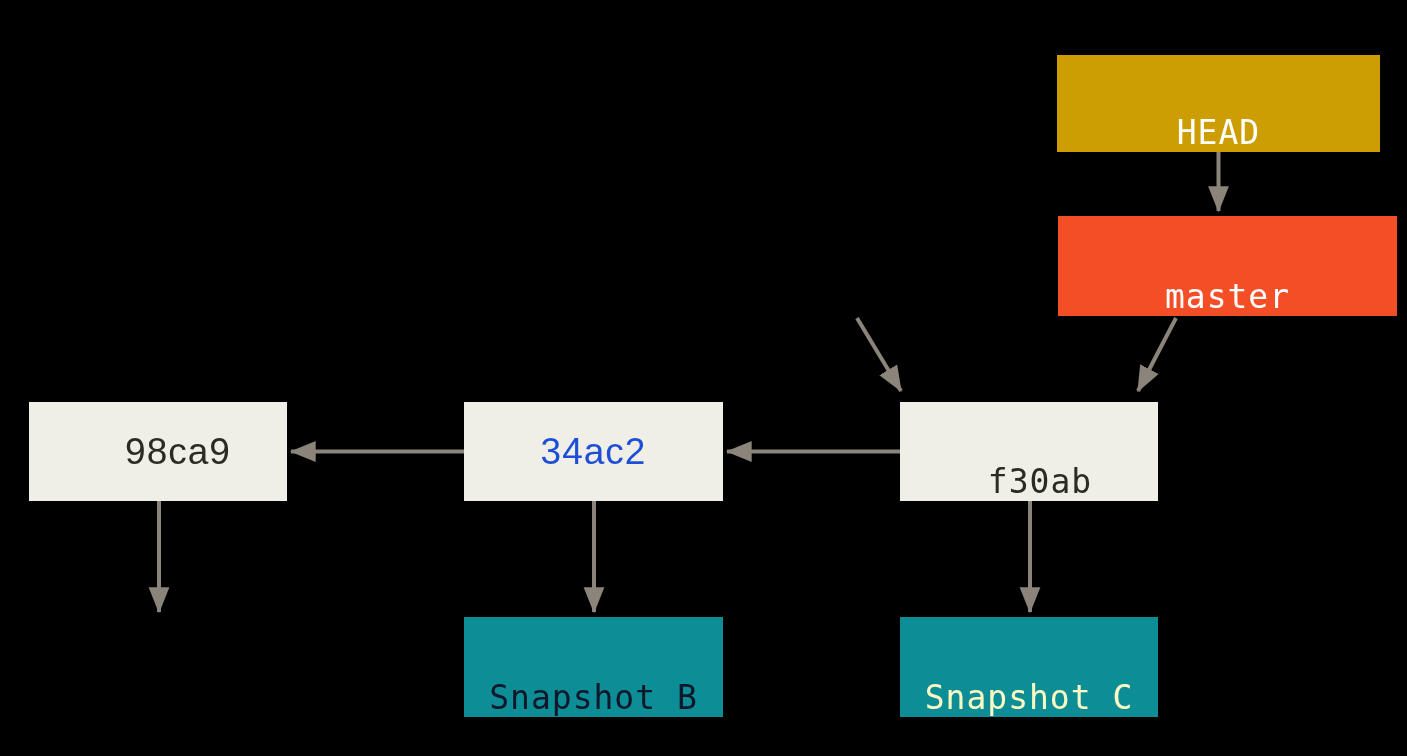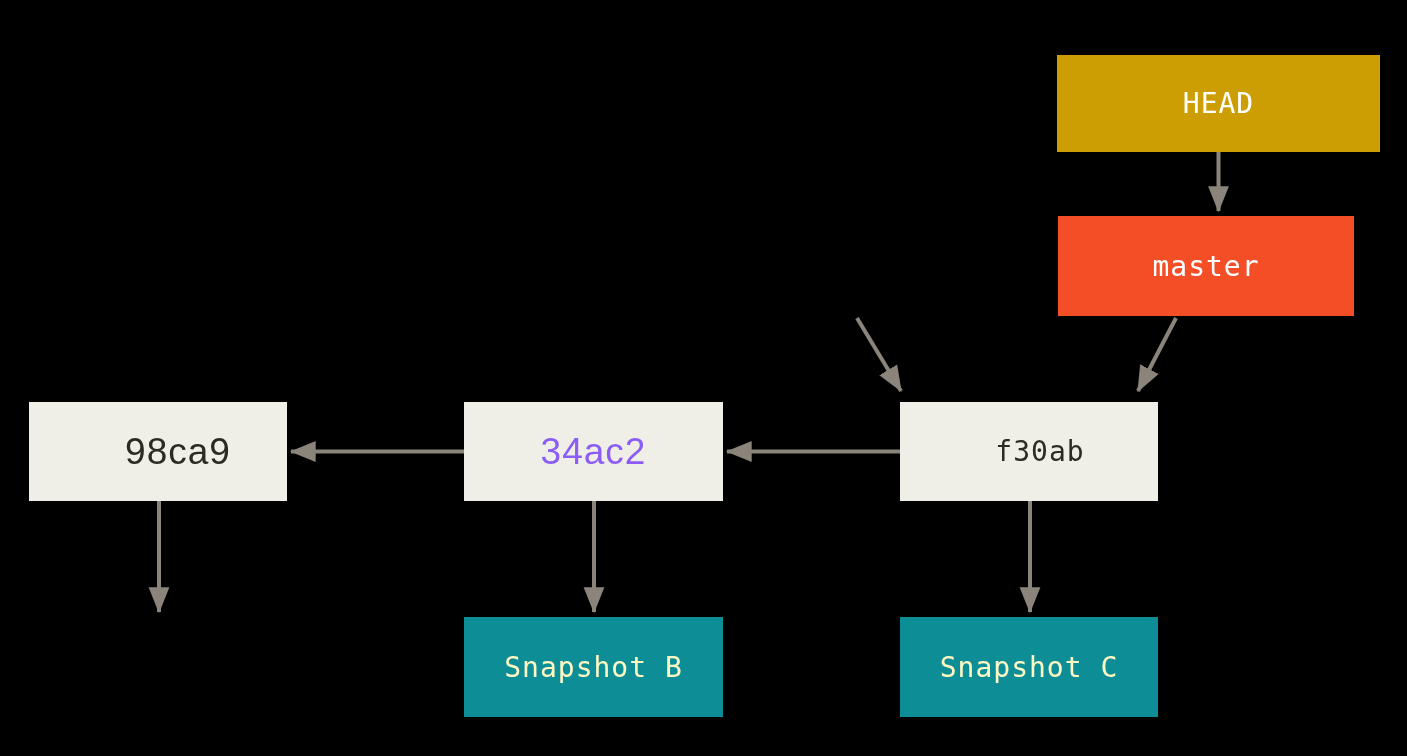--- a/index.html
+++ b/index.html
@@ -27,32 +27,33 @@
   }
   .node {
     position: absolute;
     display: flex;
     align-items: center;
     justify-content: center;
     box-sizing: border-box;
   }
   .font-mono {
     font-family: "DejaVu Sans Mono", "Liberation Mono", monospace;
-    font-size: 28px;
+    font-size: 33px;
     letter-spacing: 1px;
+    align-items: flex-end;
   }
   .font-sans {
     font-family: "Liberation Sans", "DejaVu Sans", sans-serif;
     font-size: 37px;
     letter-spacing: 1px;
   }
   
   #n-head      { left: 1057px; top:  55px; width: 323px; height:  97px; }
   #n-v1-0      { left:  723px; top: 216px; width: 316px; height: 101px; }
-  #n-master    { left: 1058px; top: 216px; width: 296px; height: 100px; }
+  #n-master    { left: 1058px; top: 216px; width: 339px; height: 100px; }
   #n-c98ca9    { left:   29px; top: 402px; width: 258px; height:  99px; padding-left: 40px; }
   #n-c34ac2    { left:  464px; top: 402px; width: 259px; height:  99px; }
   #n-cf30ab    { left:  900px; top: 402px; width: 258px; height:  99px; }
   #n-snap-a    { left:   28px; top: 617px; width: 260px; height: 100px; }
   #n-snap-b    { left:  464px; top: 617px; width: 259px; height: 100px; }
   #n-snap-c    { left:  900px; top: 617px; width: 258px; height: 100px; }
 </style>
 </head>
 <body style="background: rgb(0, 0, 0);">
 
@@ -77,27 +78,27 @@
   <div class="node font-mono" id="n-head" style="background: rgb(204, 158, 3); color: rgb(255, 255, 255);">
     <span>HEAD</span>
   </div>
   <div class="node font-mono" id="n-master" style="background: rgb(244, 78, 39); color: rgb(255, 255, 255);">
     <span>master</span>
   </div>
 
   <div class="node font-sans" id="n-c98ca9" style="background: rgb(240, 239, 231); color: rgb(45, 42, 36);">
     <span>98ca9</span>
   </div>
-  <div class="node font-sans" id="n-c34ac2" style="background: rgb(240, 239, 231); color: #8b5cf6;">
+  <div class="node font-sans" id="n-c34ac2" style="background: rgb(240, 239, 231); color: #1d4ed8;">
     <span>34ac2</span>
   </div>
   <div class="node font-mono" id="n-cf30ab" style="background: rgb(240, 239, 231); color: rgb(45, 42, 36); padding-left: 22px;">
     <span>f30ab</span>
   </div>
 
-  <div class="node font-mono" id="n-snap-b" style="background: rgb(13, 141, 150); color: #fef9c3;">
+  <div class="node font-mono" id="n-snap-b" style="background: rgb(13, 141, 150); color: #0f172a;">
     <span>Snapshot B</span>
   </div>
   <div class="node font-mono" id="n-snap-c" style="background: rgb(13, 141, 150); color: #fef9c3;">
     <span>Snapshot C</span>
   </div>
 
 </div>
 
 </body></html>

